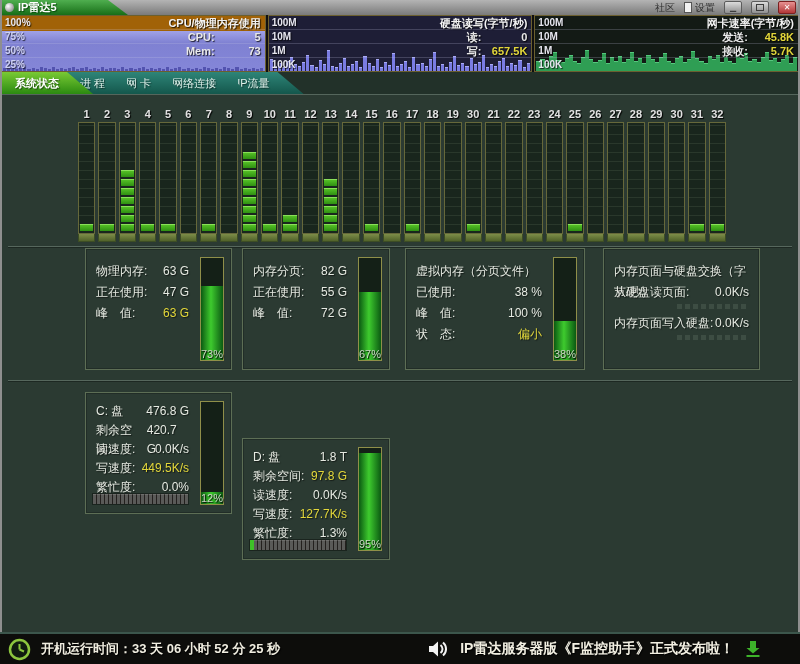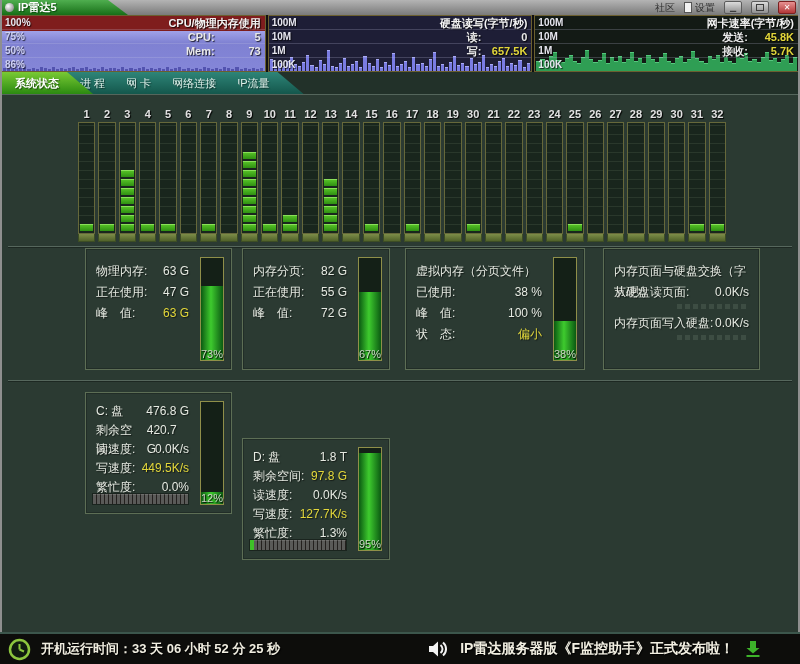--- a/index.html
+++ b/index.html
@@ -24,21 +24,21 @@
   .winbtn{width:16px;height:11px;border-radius:2px;border:1px solid #5c5c5c;
     display:flex;align-items:center;justify-content:center;
     font-size:8px;line-height:1;color:#3c3c3c;
     background:linear-gradient(#dcdcdc,#8e8e8e);}
   .winbtn.close{background:linear-gradient(#e79191,#b23737);color:#fff;border-color:#7a2020;}
   .maxglyph{width:6px;height:5px;border:1px solid #3c3c3c;}
   
   .graph-strip{position:absolute;top:15px;left:0;right:0;height:57px;background:#101010;
     display:flex;gap:2px;padding:0 1px;box-sizing:border-box;}
   .graph{flex:1;position:relative;border:1px solid #6b5f2f;box-sizing:border-box;overflow:hidden;}
-  .graph.cpu{background:#7f1d1d;}
+  .graph.cpu{background:#a16207;}
   .graph.disk{background:#1e1e36;}
   .graph.net{background:#131a15;}
   .memfill{position:absolute;left:0;right:0;bottom:0;
     background:linear-gradient(#a0a2e8,#7f81d2 30%,#8486d8);}
   .wave{position:absolute;left:1px;right:1px;bottom:0;top:0;display:flex;align-items:flex-end;}
   .wave .wbar{flex:1;}
   #cpu-wave .wbar{background:rgba(74,74,168,.85);margin-right:1px;}
   #disk-wave .wbar{background:#7a7ce2;margin-right:1px;box-shadow:inset 0 1px 0 #a8aaf2;}
   #net-wave .wbar{background:#2f9e54;box-shadow:inset 0 1px 0 #55c77d;}
   .gridlines{position:absolute;inset:0;pointer-events:none;
@@ -203,21 +203,21 @@
         <div class="wbar" style="height: 3%;"></div>
         <div class="wbar" style="height: 5%;"></div>
         <div class="wbar" style="height: 4%;"></div>
         <div class="wbar" style="height: 6%;"></div>
       </div>
     <div class="gridlines"></div>
     <div class="ylabels">
       <span>100%</span>
       <span>75%</span>
       <span>50%</span>
-      <span>86%</span>
+      <span>25%</span>
     </div>
     <div class="gtext">
       <div class="t">CPU/物理内存使用</div>
       <div class="kv"><span>CPU:</span><span class="v">5</span></div>
       <div class="kv"><span>Mem:</span><span class="v">73</span></div>
     </div>
   </div>
 
   <div class="graph disk">
     <div class="wave" id="disk-wave">

